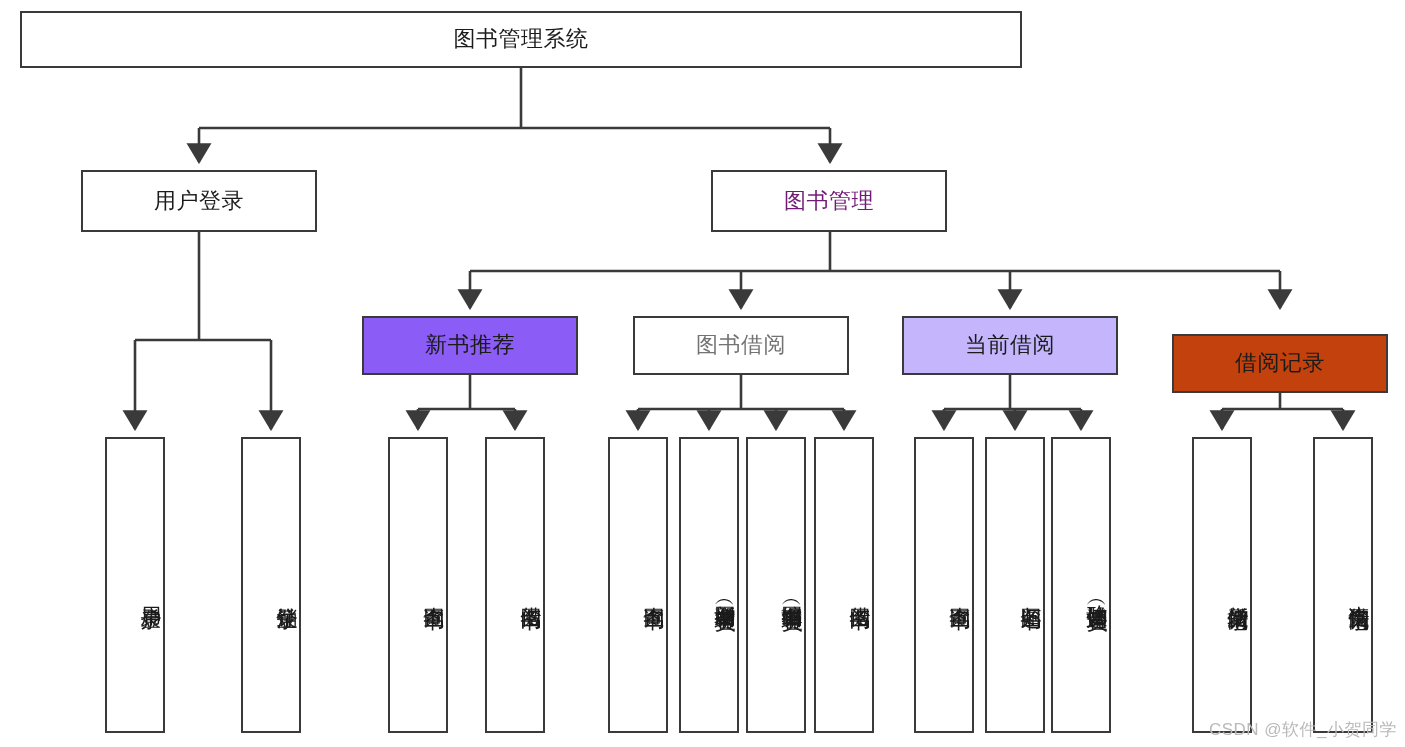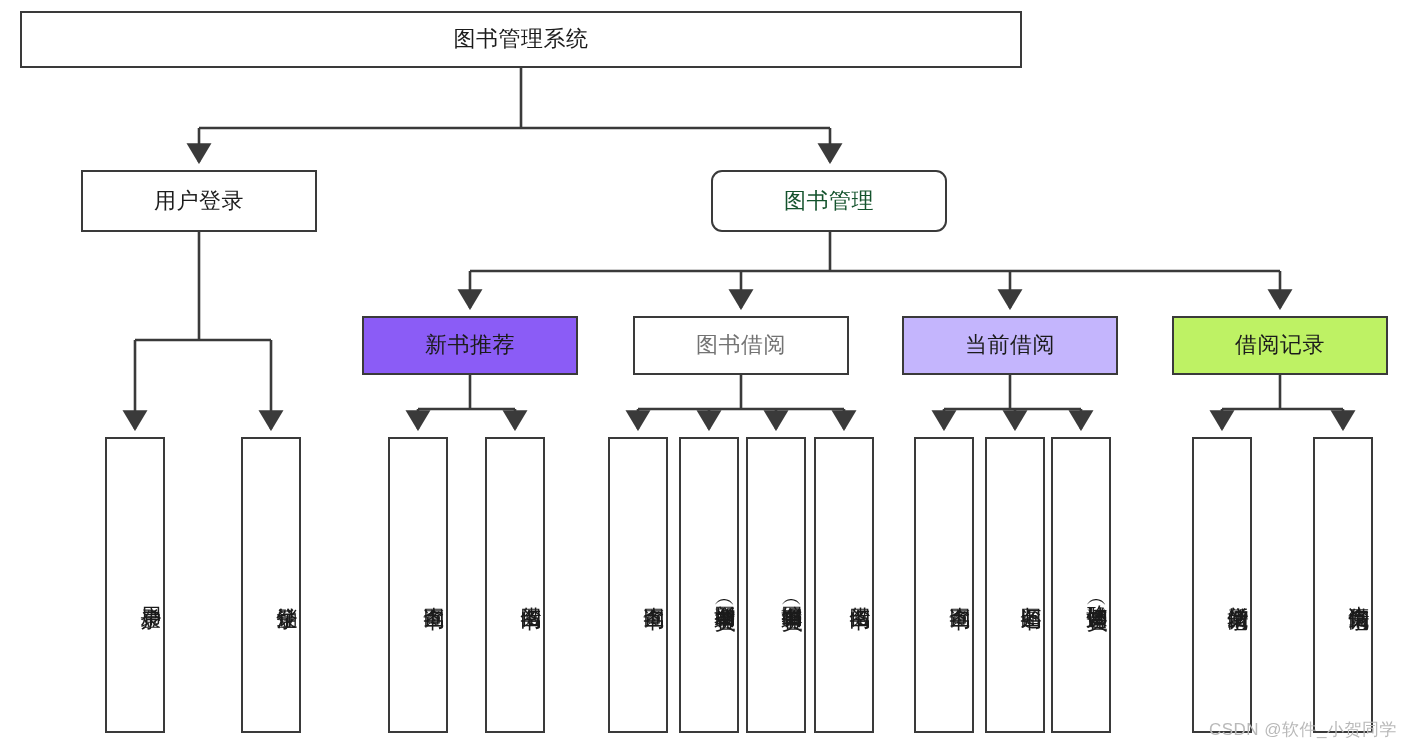--- a/index.html
+++ b/index.html
@@ -118,34 +118,34 @@
     </g>
   </svg>
 
   <div class="node node-h" id="node-root" style="left: 20px; top: 11px; width: 1002px; height: 57px; border-color: rgb(58, 58, 58); background: rgb(255, 255, 255); color: rgb(27, 27, 27);">
     <span>图书管理系统</span>
   </div>
 
   <div class="node node-h" id="node-l2-0" style="left: 81px; top: 170px; width: 236px; height: 62px; border-color: rgb(58, 58, 58); background: rgb(255, 255, 255); color: rgb(27, 27, 27);">
     <span>用户登录</span>
   </div>
-  <div class="node node-h" id="node-l2-1" style="left: 711px; top: 170px; width: 236px; height: 62px; border-color: rgb(58, 58, 58); background: rgb(255, 255, 255); color: #14532d; border-radius: 11px;">
+  <div class="node node-h" id="node-l2-1" style="left: 711px; top: 170px; width: 236px; height: 62px; border-color: rgb(58, 58, 58); background: rgb(255, 255, 255); color: #701a75;">
     <span>图书管理</span>
   </div>
 
   <div class="node node-h" id="node-l3-0" style="left: 362px; top: 316px; width: 216px; height: 59px; border-color: rgb(58, 58, 58); background: #8b5cf6; color: rgb(27, 27, 27); justify-content: center;">
     <span>新书推荐</span>
   </div>
   <div class="node node-h" id="node-l3-1" style="left: 633px; top: 316px; width: 216px; height: 59px; border-color: rgb(58, 58, 58); background: rgb(255, 255, 255); color: #737373;">
     <span>图书借阅</span>
   </div>
   <div class="node node-h" id="node-l3-2" style="left: 902px; top: 316px; width: 216px; height: 59px; border-color: rgb(58, 58, 58); background: #c4b5fd; color: rgb(27, 27, 27);">
     <span>当前借阅</span>
   </div>
-  <div class="node node-h" id="node-l3-3" style="left: 1172px; top: 316px; width: 216px; height: 59px; border-color: rgb(58, 58, 58); background: #bef264; color: rgb(27, 27, 27);">
+  <div class="node node-h" id="node-l3-3" style="left: 1172px; top: 334px; width: 216px; height: 59px; border-color: rgb(58, 58, 58); background: #c2410c; color: rgb(27, 27, 27);">
     <span>借阅记录</span>
   </div>
 
   <div class="node node-v" id="node-leaf-0" style="left: 105px; top: 437px; width: 60px; height: 296px; border-color: rgb(58, 58, 58); background: rgb(255, 255, 255); color: rgb(27, 27, 27);">
     <span>用户登录</span>
   </div>
   <div class="node node-v" id="node-leaf-1" style="left: 241px; top: 437px; width: 60px; height: 296px; border-color: rgb(58, 58, 58); background: rgb(255, 255, 255); color: rgb(27, 27, 27);">
     <span>注销登录</span>
   </div>
   <div class="node node-v" id="node-leaf-2" style="left: 388px; top: 437px; width: 60px; height: 296px; border-color: rgb(58, 58, 58); background: rgb(255, 255, 255); color: rgb(27, 27, 27);">

